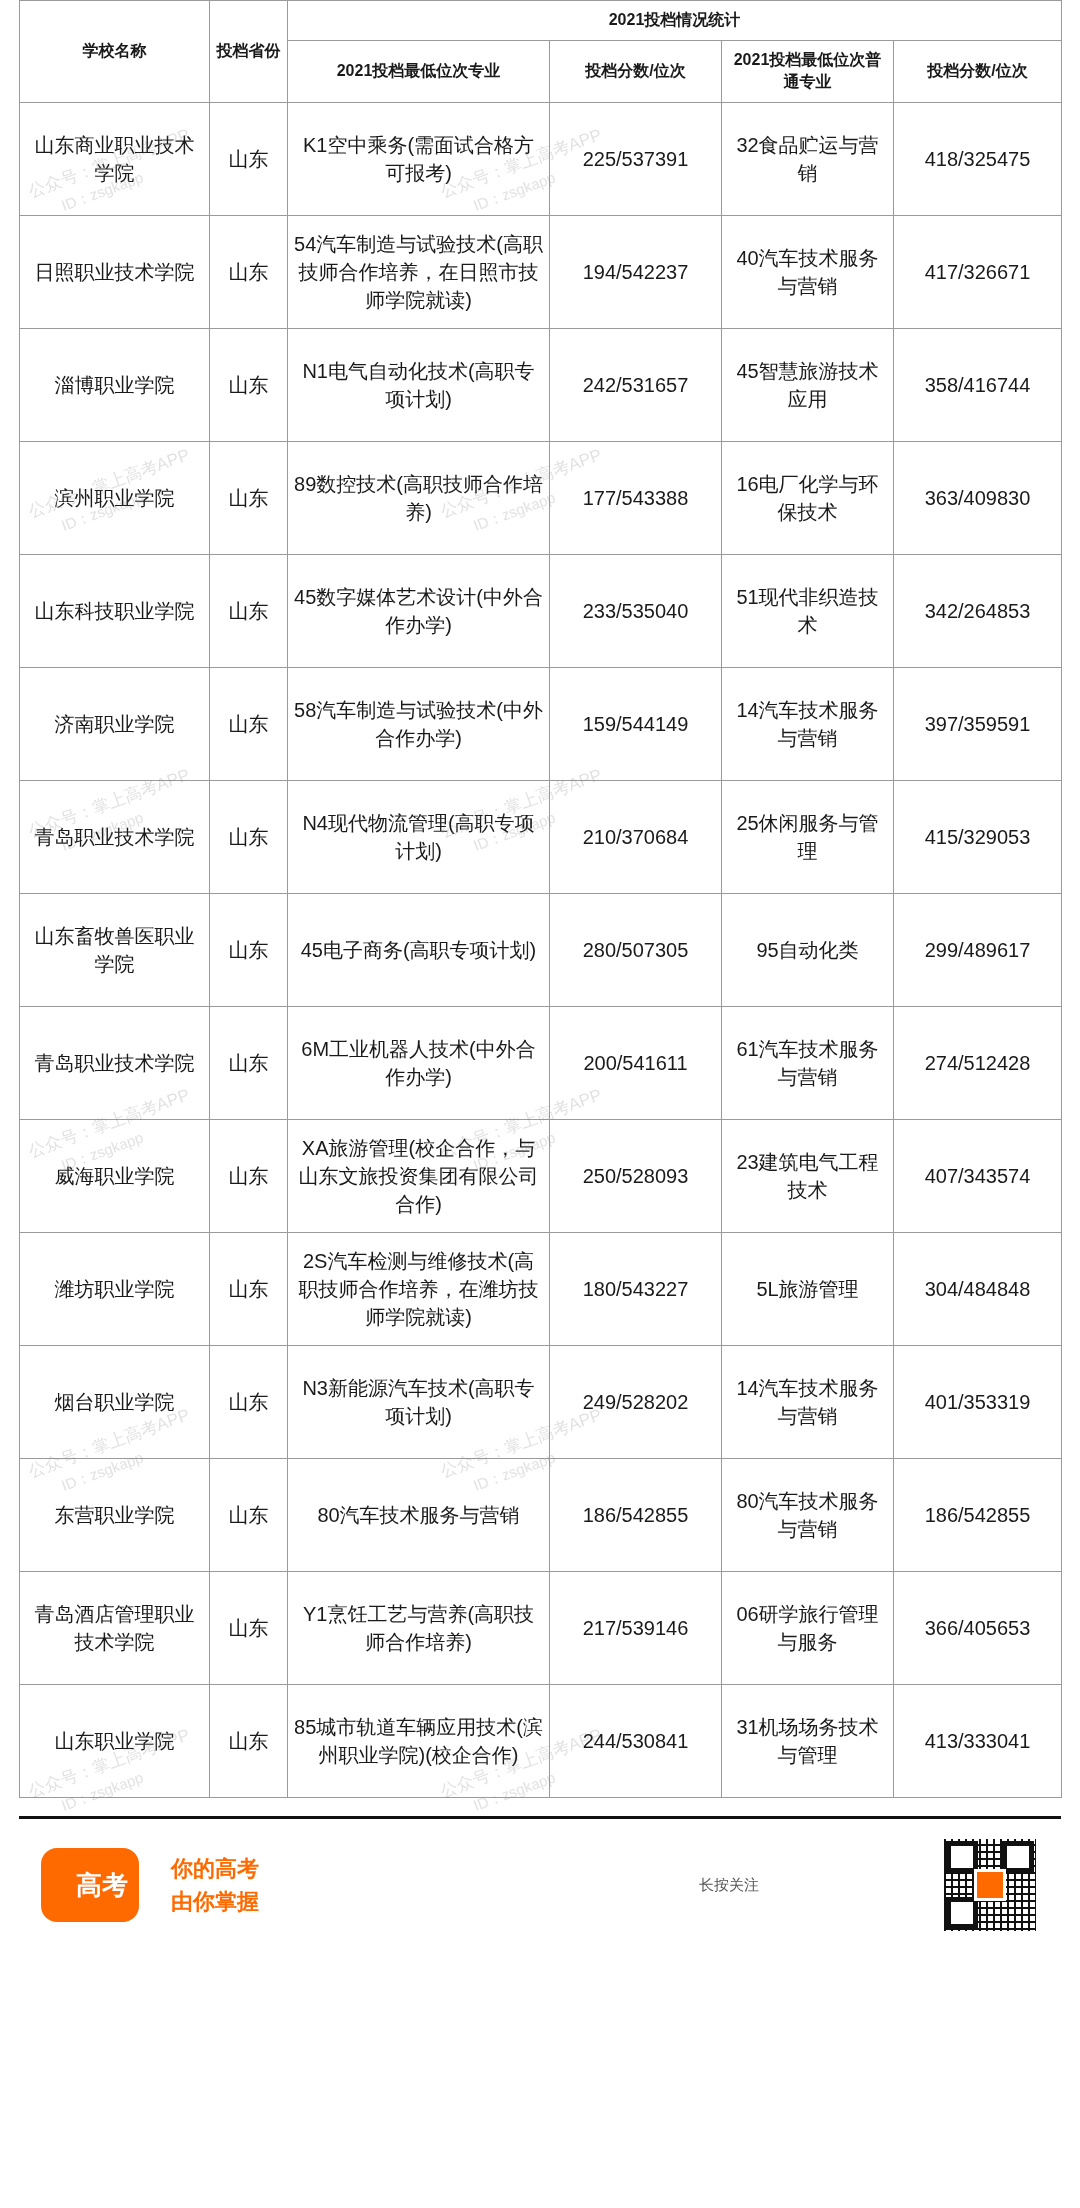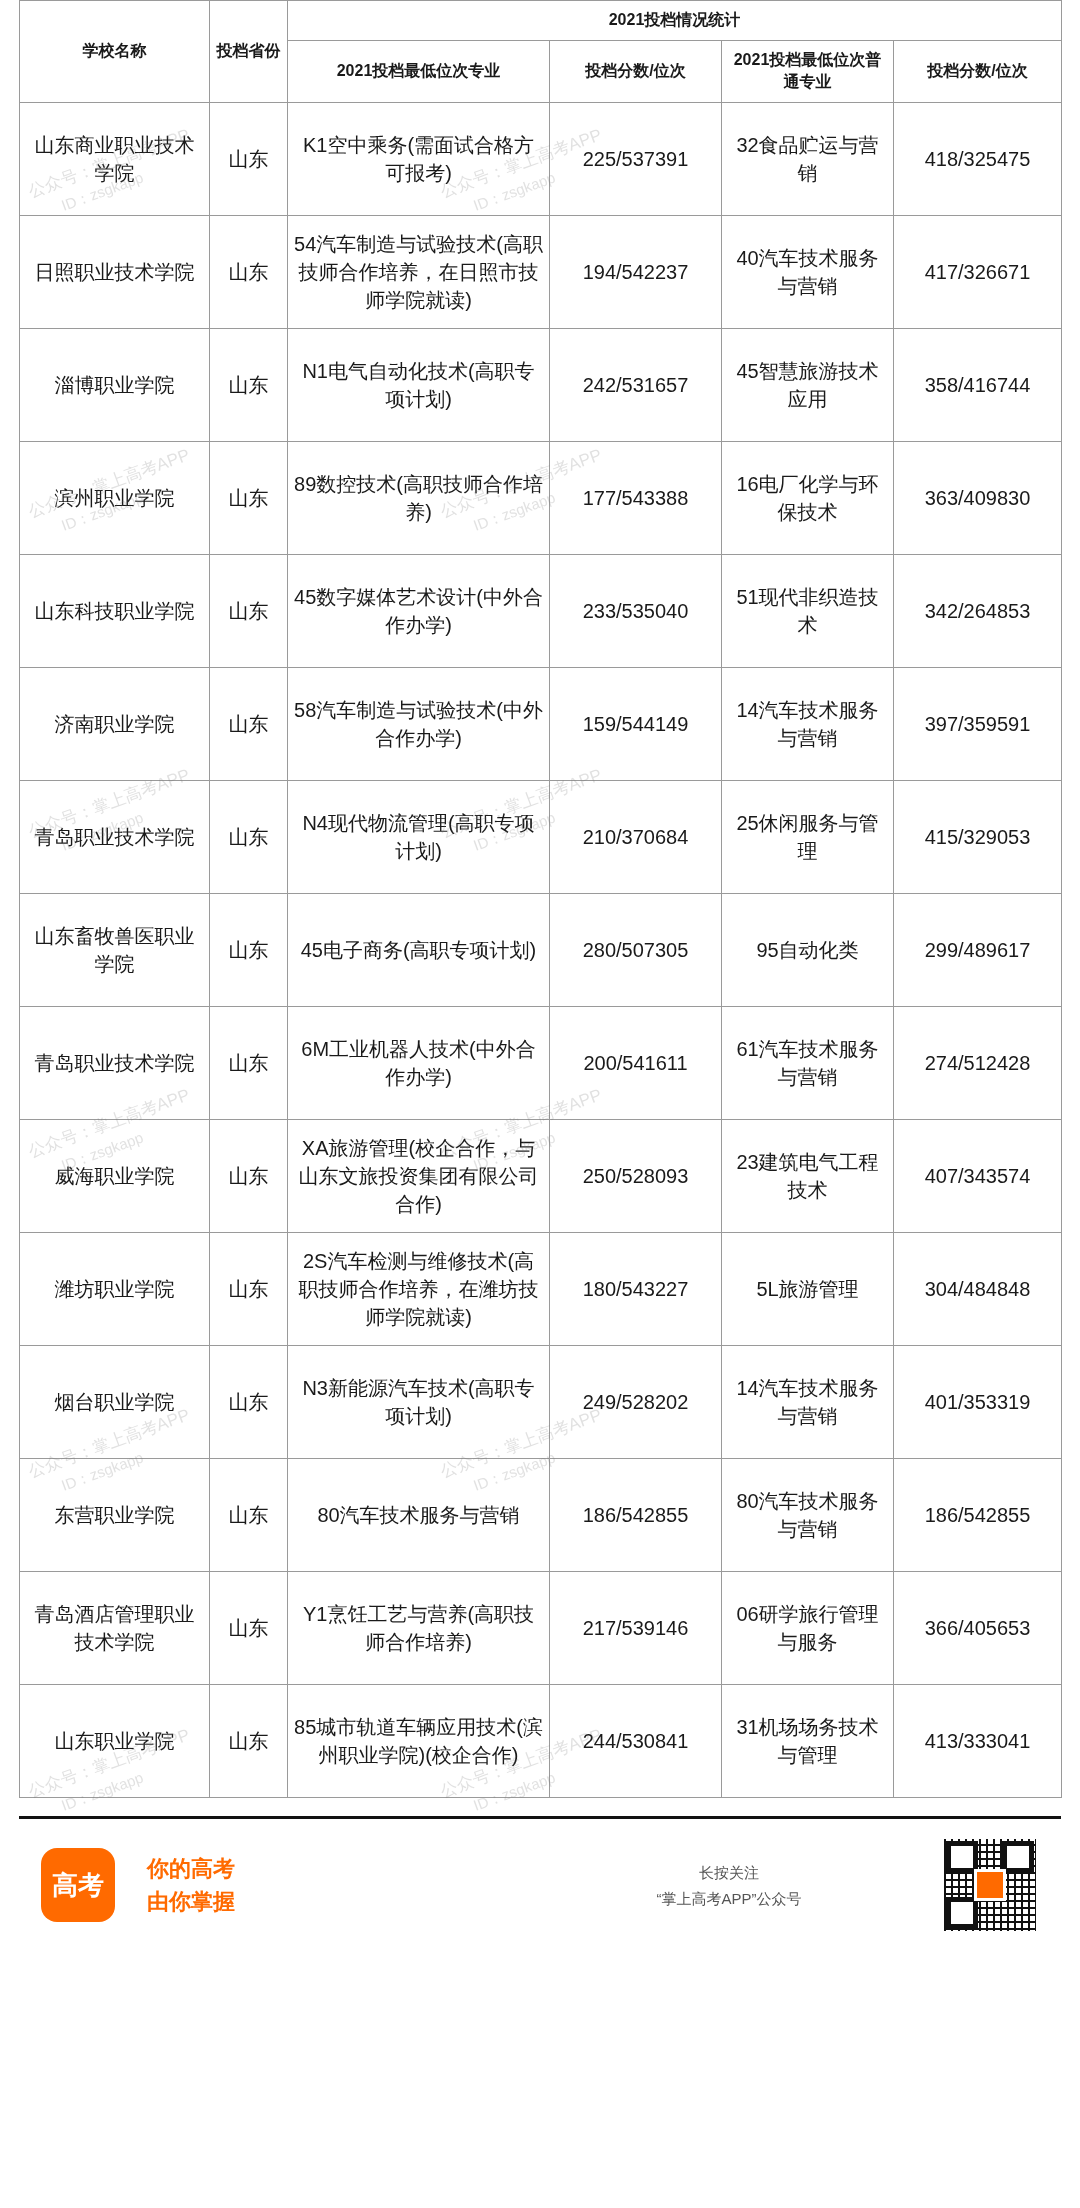--- a/index.html
+++ b/index.html
@@ -99,20 +99,21 @@
     color: #fff;
     display: flex;
     flex-direction: column;
     align-items: center;
     justify-content: center;
     font-size: 26px;
     font-weight: bold;
     line-height: 1.05;
     margin-left: 22px;
     flex: 0 0 auto;
+    padding-left: 24px;
   }
   .logo-box span { display: block; }
   .brand-text {
     margin-left: 32px;
     color: #ff6a00;
     font-size: 22px;
     line-height: 1.5;
     font-weight: bold;
   }
   .footer-center {
@@ -333,21 +334,20 @@
   <div class="footer">
     <div class="logo-box">
       <span>高考</span>
     </div>
     <div class="brand-text">
       <div>你的高考</div>
       <div>由你掌握</div>
     </div>
     <div class="footer-center">
       <div>长按关注</div>
-      <div>“掌上高考APP”公众号</div>
     </div>
     <div class="qr">
       <div class="qr-corner tl"></div>
       <div class="qr-corner tr"></div>
       <div class="qr-corner bl"></div>
     </div>
   </div>
 
 </div>
 

